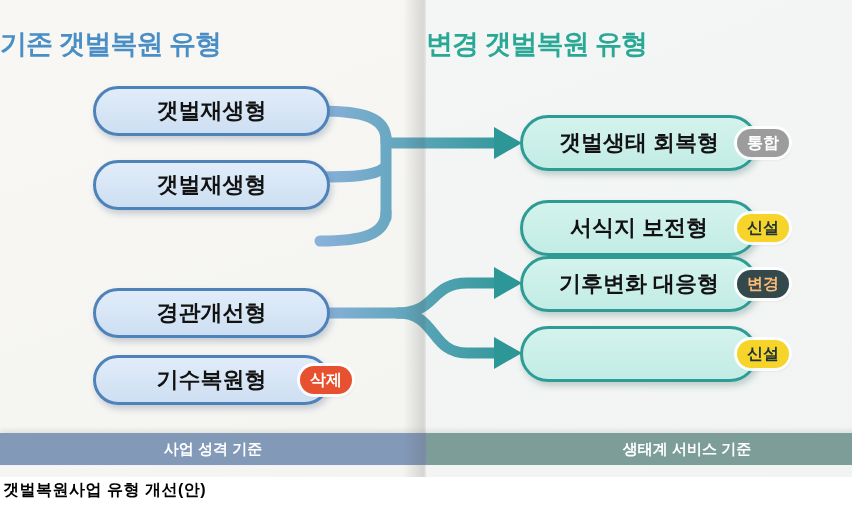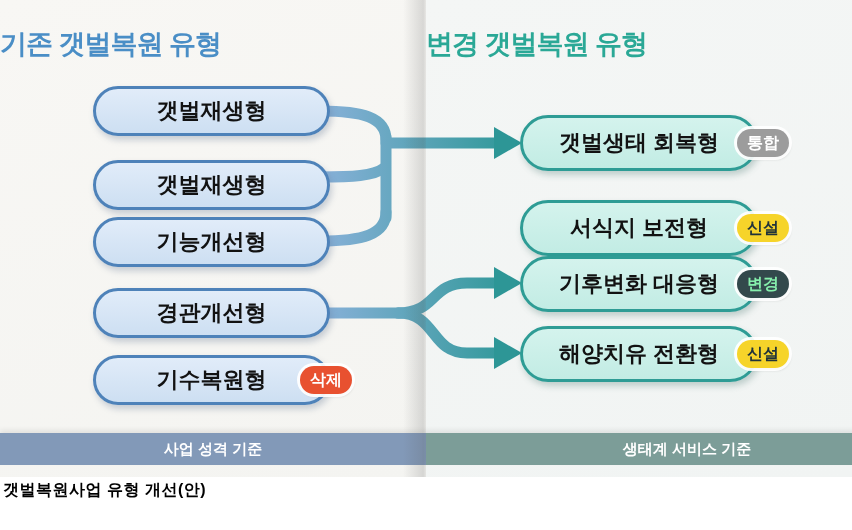--- a/index.html
+++ b/index.html
@@ -84,45 +84,41 @@
 
   <div class="title title-left" style="color: rgb(74, 142, 198);">기존 갯벌복원 유형</div>
   <div class="title title-right" style="color: rgb(42, 168, 150);">변경 갯벌복원 유형</div>
 
   <div class="pill pill-blue lp0">
     <span>갯벌재생형</span>
   </div>
   <div class="pill pill-blue lp1">
     <span>갯벌재생형</span>
   </div>
-  <div class="pill pill-blue lp2">
-    <span>기능개선형</span>
-  </div>
   <div class="pill pill-blue lp3">
     <span>경관개선형</span>
   </div>
   <div class="pill pill-blue lp4">
     <span>기수복원형</span>
     <span class="badge badge-blue-pill" style="background-color: rgb(232, 81, 48); color: rgb(255, 255, 255);">삭제</span>
   </div>
 
   <div class="pill pill-teal rp0">
     <span>갯벌생태 회복형</span>
     <span class="badge badge-teal-pill" style="background-color: rgb(156, 156, 156); color: rgb(255, 255, 255);">통합</span>
   </div>
   <div class="pill pill-teal rp1">
     <span>서식지 보전형</span>
     <span class="badge badge-teal-pill" style="background-color: rgb(246, 212, 42); color: rgb(32, 51, 58);">신설</span>
   </div>
   <div class="pill pill-teal rp2">
     <span>기후변화 대응형</span>
-    <span class="badge badge-teal-pill" style="background-color: rgb(51, 73, 76); color: #86efac;">변경</span>
+    <span class="badge badge-teal-pill" style="background-color: rgb(51, 73, 76); color: #fdba74;">변경</span>
   </div>
   <div class="pill pill-teal rp3">
-    <span>해양치유 전환형</span>
     <span class="badge badge-teal-pill" style="background-color: rgb(246, 212, 42); color: rgb(32, 51, 58);">신설</span>
   </div>
 
   <div class="footer footer-left" style="background-color: rgb(130, 153, 184); color: rgb(255, 255, 255);">사업 성격 기준</div>
   <div class="footer footer-right" style="background-color: rgb(124, 157, 152); color: rgb(255, 255, 255); padding-left: 48px;">생태계 서비스 기준</div>
 
   <div class="divider"></div>
 
   <div class="caption">갯벌복원사업 유형 개선(안)</div>
 

